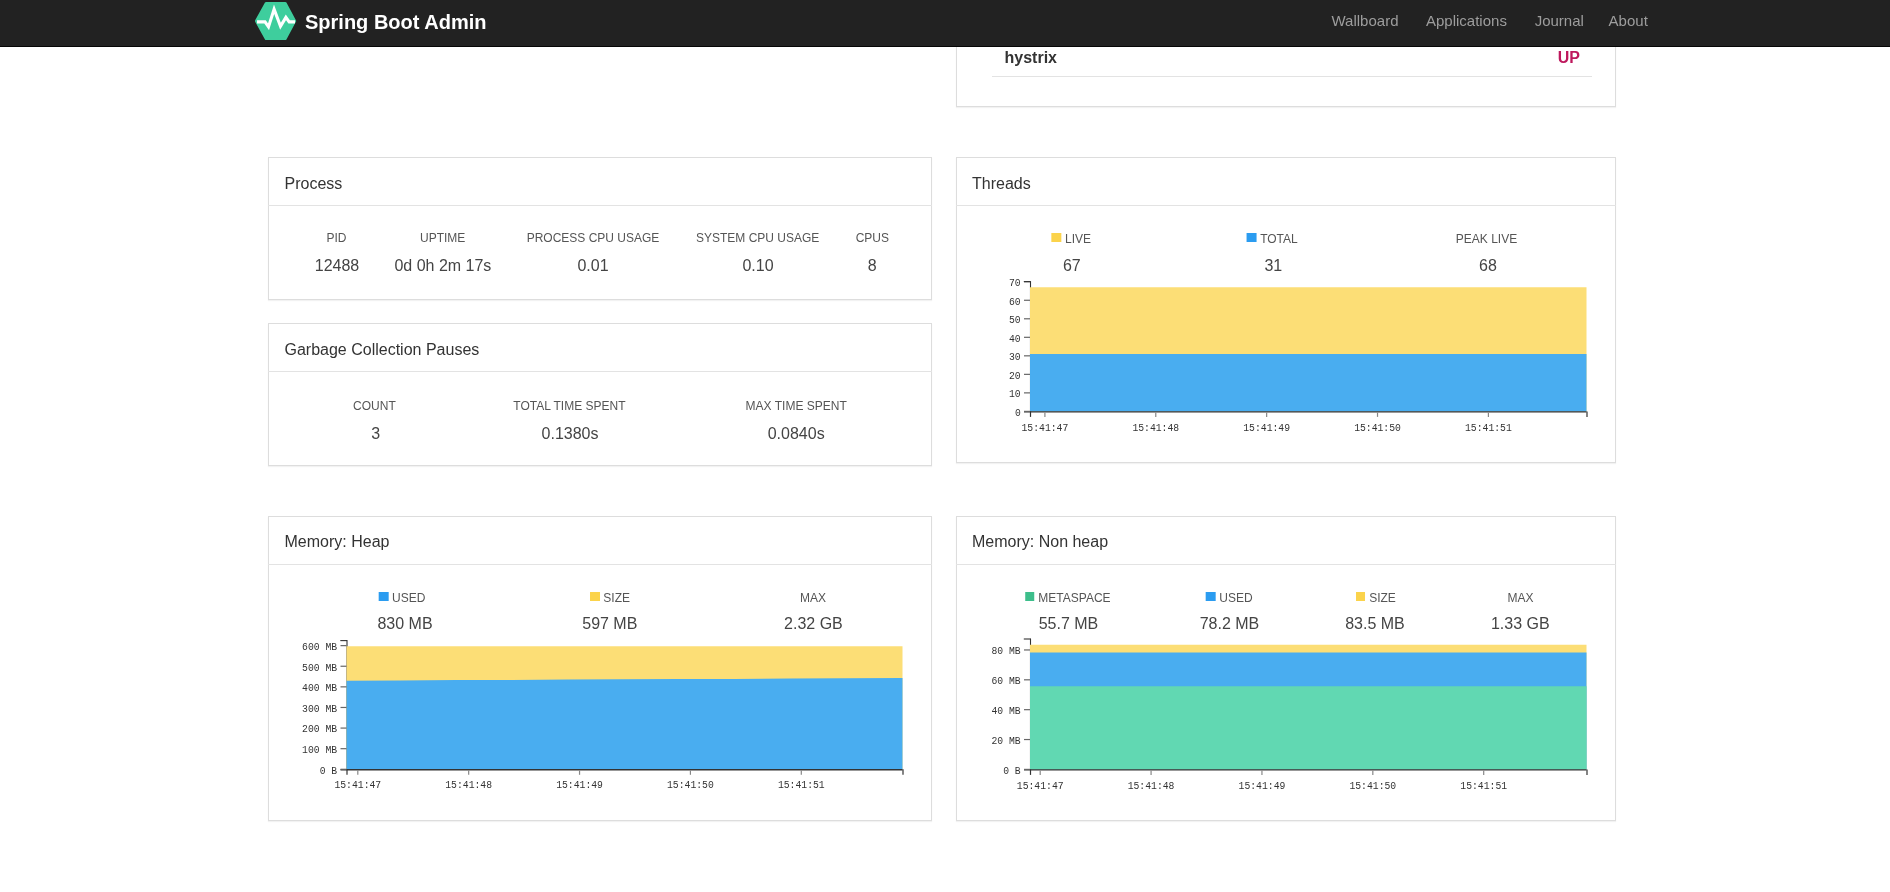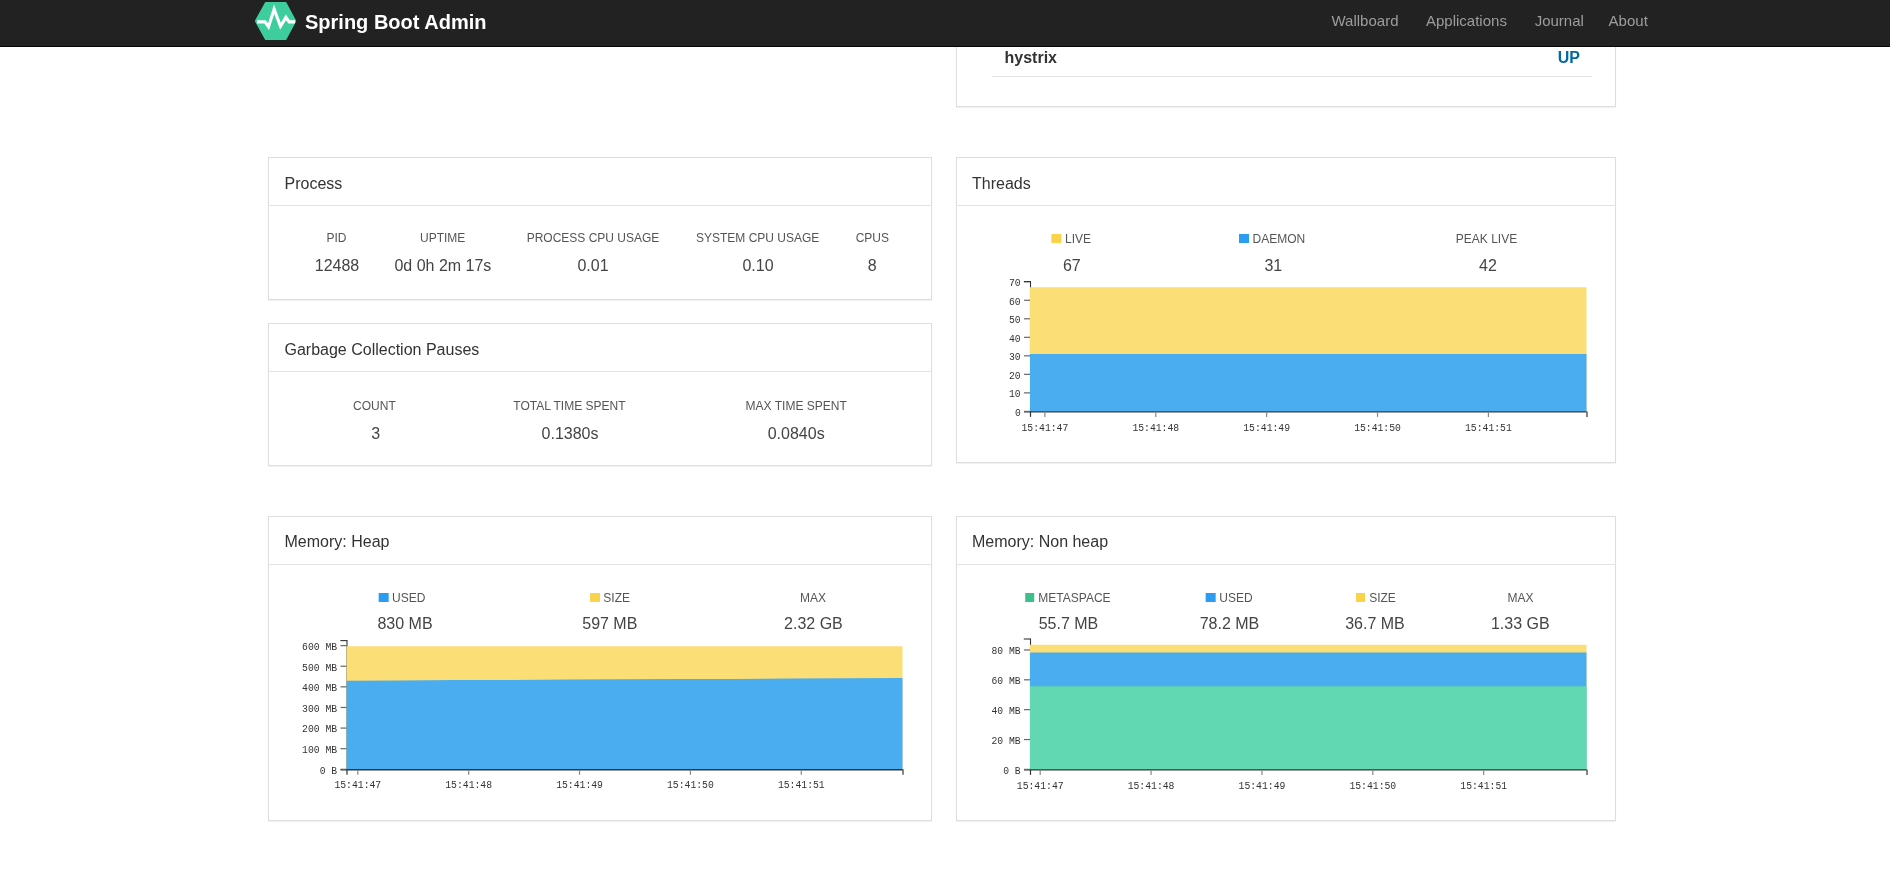--- a/index.html
+++ b/index.html
@@ -16,42 +16,42 @@
   box-shadow:0 1px 1px rgba(0,0,0,0.05); }
 .hline { position:absolute; height:1px; background:#e3e3e3; }
 .title { position:absolute; font-size:16px; font-weight:normal; color:#333333;
   line-height:1; white-space:nowrap; }
 .htxt { position:absolute; font-size:16px; font-weight:bold; color:#333333;
   line-height:1; white-space:nowrap; }
 .lab { position:absolute; transform:translateX(-50%); font-size:12px; color:#555555;
   line-height:1; white-space:nowrap; }
 .val { position:absolute; transform:translateX(-50%); font-size:16px; color:#444444;
   line-height:1; white-space:nowrap; }
-.leg { position:absolute; transform:translateX(-50%); white-space:nowrap; line-height:1; display:flex; align-items:center; }
+.leg { position:absolute; transform:translateX(-50%); white-space:nowrap; line-height:1; display:flex; align-items:flex-start; }
 .leg .sq { display:inline-block; width:9.5px; height:9.5px; flex:none;
   margin:0.3px 3.8px 0 0; }
 .leg .lt { font-size:12px; color:#555555; line-height:1; position:relative; top:0.4px; }
 svg.overlay { position:absolute; left:0; top:0; z-index:3; }
 text.ax { font-family:"Liberation Mono", monospace; font-size:11.5px; fill:#333333; }
 </style></head>
 <body>
 <div id="page">
 <div id="nav"></div>
 <div style="position:absolute;left:254px;top:0"><svg id="logo" width="46" height="46" viewBox="0 0 46 46">
 <polygon points="1.8,21 11.6,3.2 30.8,3.2 40.4,21 30.8,38.8 11.6,38.8" fill="#3ECE9D" stroke="#3ECE9D" stroke-width="2.6" stroke-linejoin="round" transform="translate(0.5,0)"></polygon>
 <polyline points="2.5,21.9 10.5,21.9 14,26.9 19.6,9.3 26,26.3 31.4,17.4 34.7,21.9 40.5,21.9" fill="none" stroke="#ffffff" stroke-width="3.1" stroke-linejoin="miter" stroke-linecap="butt" transform="translate(0.5,0)"></polyline>
 </svg></div>
 <div id="brand">Spring Boot Admin</div>
 <div class="nl" style="left:1301.5px">Wallboard</div>
 <div class="nl" style="left:1396px">Applications</div>
 <div class="nl" style="left:1504.7px">Journal</div>
 <div class="nl" style="left:1578.6px">About</div>
 <div class="card" style="left:955.5px;top:30px;width:660px;height:77px"></div>
 <div class="htxt" style="left:1004.5px;top:50.2px">hystrix</div>
-<div class="htxt" style="left:1580px;top:50.2px;transform:translateX(-100%);color:#0369a1">UP</div>
+<div class="htxt" style="left:1580px;top:50.2px;transform:translateX(-100%);color:#be185d">UP</div>
 <div class="hline" style="left:992px;top:76px;width:600px"></div>
 <div class="card" style="left:268px;top:156.5px;width:664px;height:143.5px"></div>
 <div class="hline" style="left:268px;top:204.8px;width:664px"></div>
 <div class="title" style="left:284.5px;top:176.0px">Process</div>
 <div class="lab" style="left:336.5px;top:232.4px">PID</div>
 <div class="lab" style="left:442.7px;top:232.4px">UPTIME</div>
 <div class="lab" style="left:593px;top:232.4px">PROCESS CPU USAGE</div>
 <div class="lab" style="left:757.7px;top:232.4px">SYSTEM CPU USAGE</div>
 <div class="lab" style="left:872.3px;top:232.4px">CPUS</div>
 <div class="val" style="left:337px;top:258.1px">12488</div>
@@ -70,28 +70,28 @@
 <div class="val" style="left:796.2px;top:425.8px">0.0840s</div>
 <div class="card" style="left:955.5px;top:156.5px;width:660.5px;height:306.5px"></div>
 <div class="hline" style="left:955.5px;top:204.8px;width:660.5px"></div>
 <div class="title" style="left:972px;top:176.0px">Threads</div>
 <div class="leg" style="left:1071.4px;top:232.6px">
       <span class="sq" style="background:#FBD34B"></span>
       <span class="lt">LIVE</span>
     </div>
 <div class="leg" style="left:1272.3px;top:232.6px">
       <span class="sq" style="background:#2B9CF0"></span>
-      <span class="lt">DAEMON</span>
+      <span class="lt">TOTAL</span>
     </div>
 <div class="leg" style="left:1486.5px;top:232.6px">
       <span class="lt">PEAK LIVE</span>
     </div>
 <div class="val" style="left:1071.8px;top:258.1px">67</div>
 <div class="val" style="left:1273.3px;top:258.1px">31</div>
-<div class="val" style="left:1488px;top:258.1px">42</div>
+<div class="val" style="left:1488px;top:258.1px">68</div>
 <div class="card" style="left:268px;top:515.5px;width:664px;height:305px"></div>
 <div class="hline" style="left:268px;top:563.9px;width:664px"></div>
 <div class="title" style="left:284.5px;top:533.7px">Memory: Heap</div>
 <div class="leg" style="left:402px;top:591.3px">
       <span class="sq" style="background:#2B9CF0"></span>
       <span class="lt">USED</span>
     </div>
 <div class="leg" style="left:610px;top:591.3px">
       <span class="sq" style="background:#FBD34B"></span>
       <span class="lt">SIZE</span>
@@ -115,21 +115,21 @@
     </div>
 <div class="leg" style="left:1375.9px;top:591.3px">
       <span class="sq" style="background:#FBD34B"></span>
       <span class="lt">SIZE</span>
     </div>
 <div class="leg" style="left:1520.4px;top:591.3px">
       <span class="lt">MAX</span>
     </div>
 <div class="val" style="left:1068.5px;top:615.5px">55.7 MB</div>
 <div class="val" style="left:1229.5px;top:615.5px">78.2 MB</div>
-<div class="val" style="left:1375px;top:615.5px">36.7 MB</div>
+<div class="val" style="left:1375px;top:615.5px">83.5 MB</div>
 <div class="val" style="left:1520.3px;top:615.5px">1.33 GB</div>
 <svg class="overlay" width="1890" height="892" viewBox="0 0 1890 892">
 <line x1="1030.5" y1="281.09999999999997" x2="1030.5" y2="411.4" stroke="#333333" stroke-width="1.1"></line>
 <polygon points="1030,411.4 1030,287.3 1586.5,287.3 1586.5,411.4" fill="#FCDE76"></polygon>
 <polygon points="1030,411.4 1030,354.0 1586.5,354.0 1586.5,411.4" fill="#49ADF0"></polygon>
 <line x1="1024" y1="411.9" x2="1586.5" y2="411.9" stroke="#333333" stroke-width="1.4"></line>
 <line x1="1030.5" y1="411.4" x2="1030.5" y2="416.9" stroke="#333333" stroke-width="1.2"></line>
 <line x1="1587.0" y1="411.4" x2="1587.0" y2="416.9" stroke="#333333" stroke-width="1.2"></line>
 <line x1="1044.9" y1="412.4" x2="1044.9" y2="416.9" stroke="#888888" stroke-width="1.2"></line>
 <text class="ax" text-anchor="middle" x="1044.9" y="430.5" textLength="46.8" lengthAdjust="spacingAndGlyphs">15:41:47</text>

